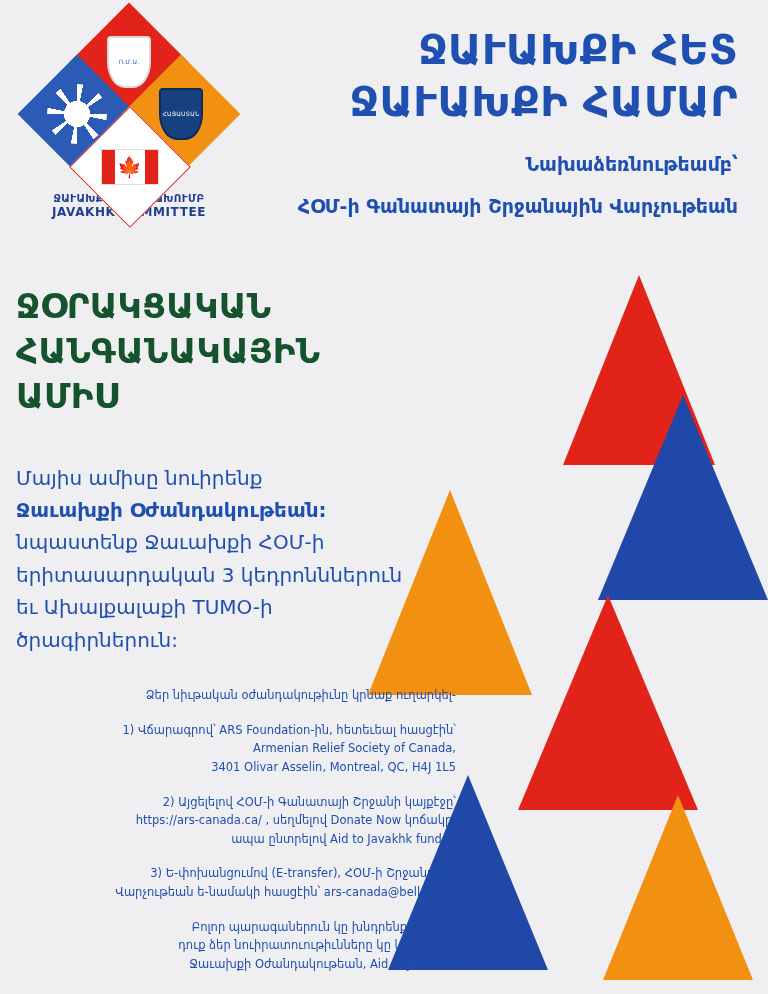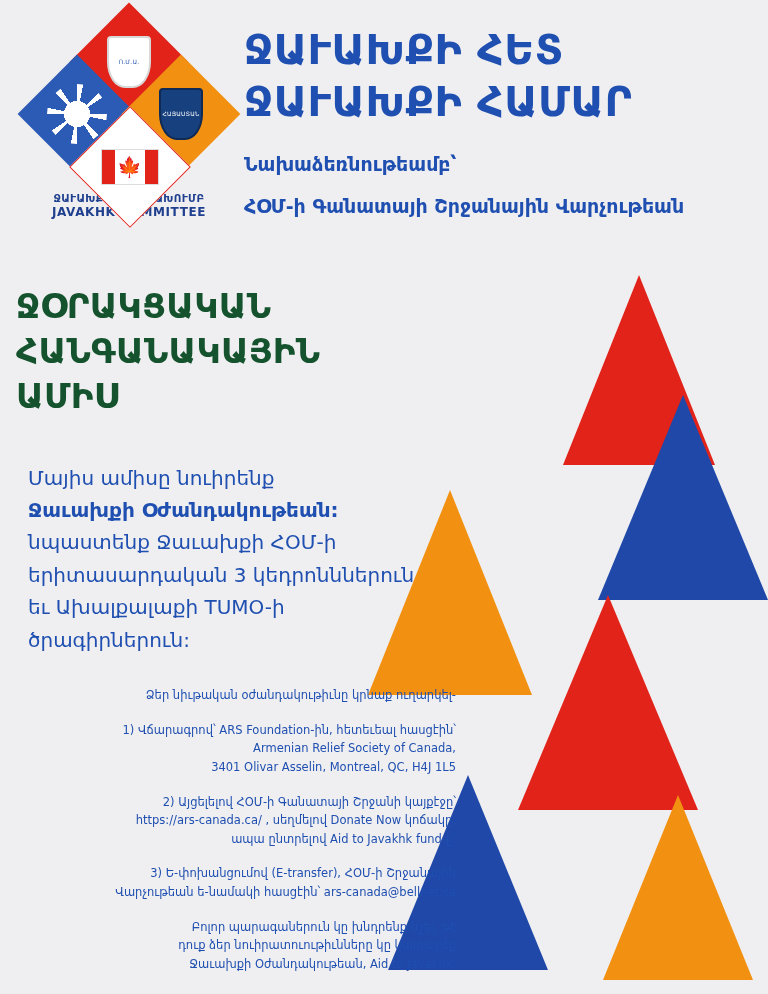--- a/index.html
+++ b/index.html
@@ -149,23 +149,23 @@
     font-size: 12px;
     font-weight: bold;
     color: #1f3f8f;
     letter-spacing: .6px;
     margin-top: 1px;
   }
 
   .title-block {
     position: absolute;
     left: 244px;
-    right: 14px;
+    right: 30px;
     top: 24px;
-    text-align: left;
+    text-align: right;
   }
   .main-title {
     color: #1f4fb0;
     font-weight: bold;
     font-size: 41px;
     line-height: 1.28;
     letter-spacing: .5px;
   }
   .subtitle {
     margin-top: 22px;
@@ -187,21 +187,20 @@
     font-weight: bold;
     font-size: 34px;
     line-height: 1.33;
     letter-spacing: .3px;
   }
   .lead {
     margin-top: 42px;
     color: #1f4fb0;
     font-size: 20px;
     line-height: 1.62;
-    margin-left: 12px;
   }
   .lead b { font-weight: bold; }
 
   .fine-print {
     margin-top: 30px;
     color: #1f4fb0;
     font-size: 11.5px;
     line-height: 1.62;
     text-align: right;
   }

